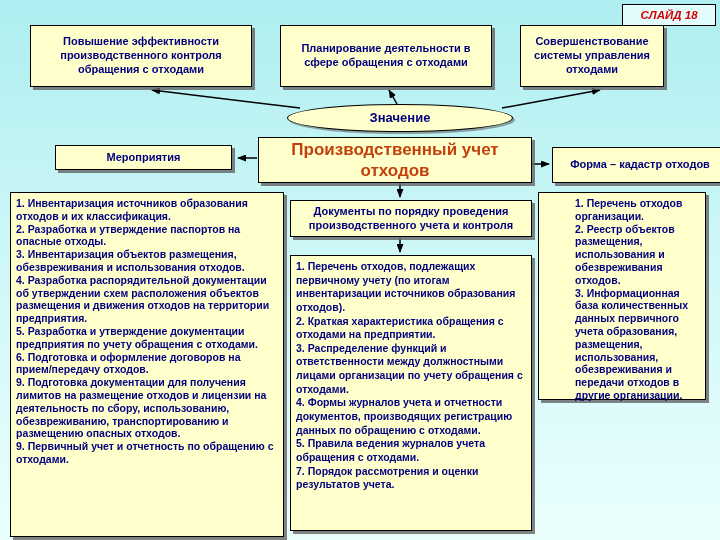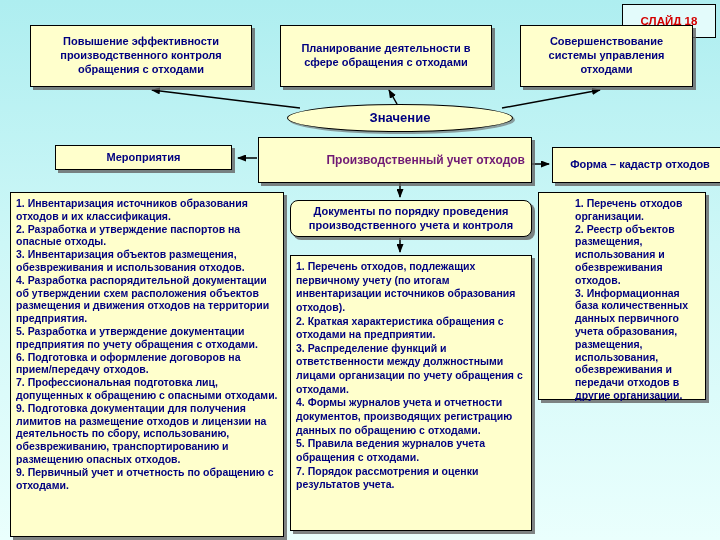--- a/index.html
+++ b/index.html
@@ -11,22 +11,22 @@
     overflow:hidden; font-weight:bold; color:#000080;
   }
   .arrows { position:absolute; left:0; top:0; width:720px; height:540px; }
   .box {
     position:absolute; background:#ffffcc; border:1px solid #000;
     box-shadow:3px 3px 0 rgba(100,100,100,0.8);
     display:flex; align-items:center; justify-content:center;
     text-align:center; font-size:11px; line-height:1.25; padding:2px 6px;
   }
   .ellipse { border-radius:50%; box-shadow:2px 2px 0 rgba(100,100,100,0.6); font-size:13px; }
-  .title-box { font-size:12px; line-height:1.25; color:#701a75;justify-content:flex-end; }
-  .slide-label { background:#e3fbfb; color:#d40000; font-size:11.5px; box-shadow:none; padding:16px 4px; }
+  .title-box { font-size:17px; line-height:1.25; color:#c2410c; }
+  .slide-label { background:#e3fbfb; color:#d40000; font-style:italic; font-size:11.5px; box-shadow:none; padding:10px 4px; }
   .list-box { display:block; text-align:left; padding:4px 5px 2px 5px; font-size:10.5px; line-height:1.22; }
   .mid-list { line-height:1.3; }
   .li { margin:0; }
 </style>
 </head>
 <body>
 
 <div class="slide">
 
   <svg class="arrows" viewBox="0 0 720 540">
@@ -45,52 +45,51 @@
   </svg>
 
   <div class="box slide-label" style="left:622px; top:4px; width:94px; height:18px;">СЛАЙД 18</div>
 
   <div class="box" style="left:30px; top:25px; width:222px; height:62px;">
     <span>Повышение эффективности производственного контроля обращения с отходами</span>
   </div>
   <div class="box" style="left:280px; top:25px; width:212px; height:62px;">
     <span>Планирование деятельности в сфере обращения с отходами</span>
   </div>
-  <div class="box" style="left:520px; top:25px; width:173px; height:62px;">
+  <div class="box" style="left:520px; top:25px; width:144px; height:62px;">
     <span>Совершенствование системы управления отходами</span>
   </div>
 
   <div class="box ellipse" style="left:287px; top:104px; width:226px; height:28px;">
     <span>Значение</span>
   </div>
 
   <div class="box" style="left:55px; top:145px; width:177px; height:25px;">
     <span>Мероприятия</span>
   </div>
 
   <div class="box title-box" style="left:258px; top:137px; width:274px; height:46px;">
     <span>Производственный учет отходов</span>
   </div>
 
   <div class="box" style="left:552px; top:147px; width:176px; height:36px;">
     <span>Форма – кадастр отходов</span>
   </div>
 
-  <div class="box" style="left:290px; top:200px; width:242px; height:37px;border-radius:8px;">
+  <div class="box" style="left:290px; top:200px; width:242px; height:37px;">
     <span>Документы по порядку проведения производственного учета и контроля</span>
   </div>
 
   <div class="box list-box" style="left:10px; top:192px; width:274px; height:345px;">
     <div class="li">1. Инвентаризация источников образования отходов и их классификация.</div>
     <div class="li">2. Разработка и утверждение паспортов на опасные отходы.</div>
     <div class="li">3. Инвентаризация объектов размещения, обезвреживания и использования отходов.</div>
     <div class="li">4. Разработка распорядительной документации об утверждении схем расположения объектов размещения и движения отходов на территории предприятия.</div>
     <div class="li">5. Разработка и утверждение документации предприятия по учету обращения с отходами.</div>
     <div class="li">6. Подготовка и оформление договоров на прием/передачу отходов.</div>
-    <div class="li">7. Профессиональная подготовка лиц, допущенных к обращению с опасными отходами.</div>
     <div class="li">9. Подготовка документации для получения лимитов на размещение отходов и лицензии на деятельность по сбору, использованию, обезвреживанию, транспортированию и размещению опасных отходов.</div>
     <div class="li">9. Первичный учет и отчетность по обращению с отходами.</div>
   </div>
 
   <div class="box list-box mid-list" style="left:290px; top:255px; width:242px; height:276px;">
     <div class="li">1. Перечень отходов, подлежащих первичному учету (по итогам инвентаризации источников образования отходов).</div>
     <div class="li">2. Краткая характеристика обращения с отходами на предприятии.</div>
     <div class="li">3. Распределение функций и ответственности между должностными лицами организации по учету обращения с отходами.</div>
     <div class="li">4. Формы журналов учета и отчетности документов, производящих регистрацию данных по обращению с отходами.</div>
     <div class="li">5. Правила ведения журналов учета обращения с отходами.</div>

